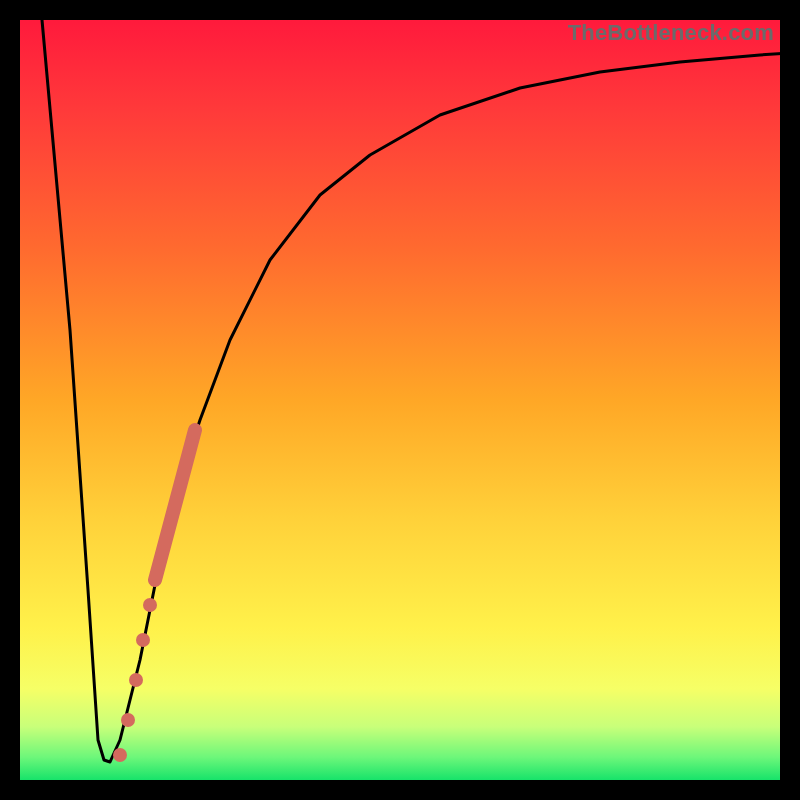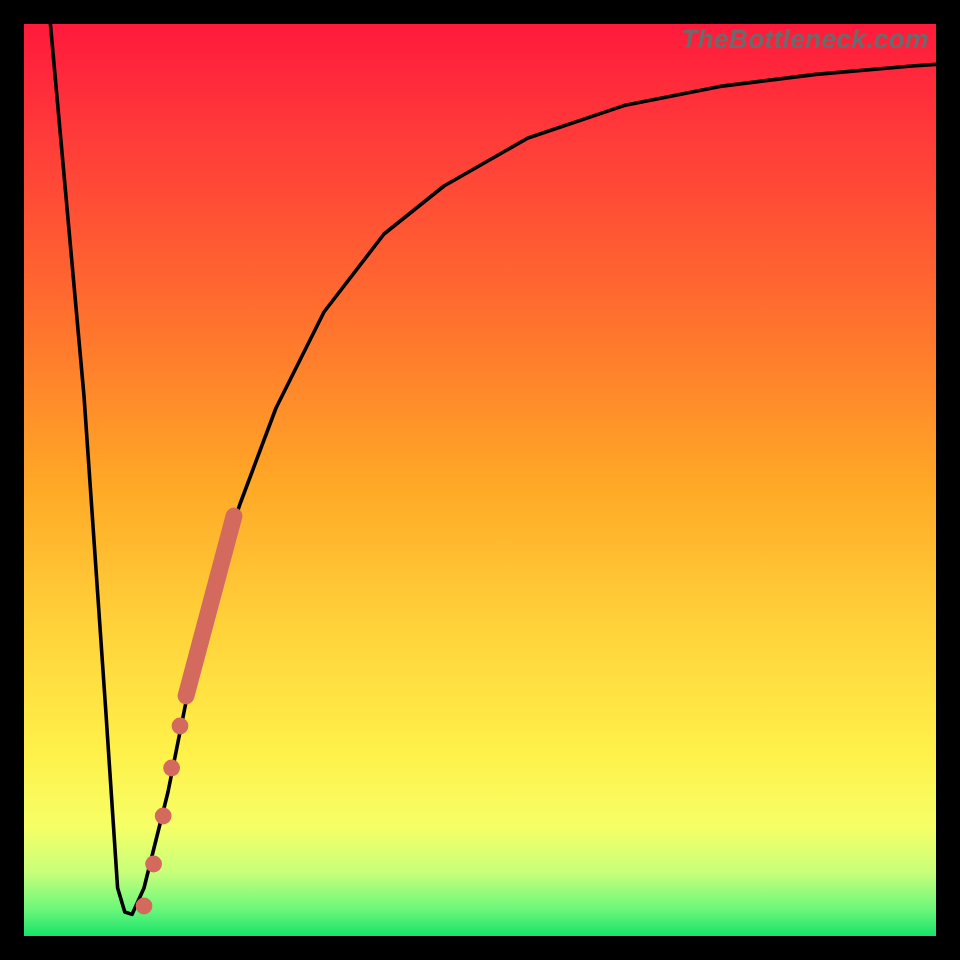--- a/index.html
+++ b/index.html
@@ -9,21 +9,20 @@
     height: 800px;
     overflow: hidden;
     background: #000;
     font-family: Arial, Helvetica, sans-serif;
   }
   .frame {
     position: relative;
     width: 800px;
     height: 800px;
     background: #000;
-    font-style: italic;
   }
   .plot-area {
     position: absolute;
     left: 20px;
     top: 20px;
     width: 760px;
     height: 760px;
     
     background: linear-gradient(to bottom,
       #ff1a3c 0%,

